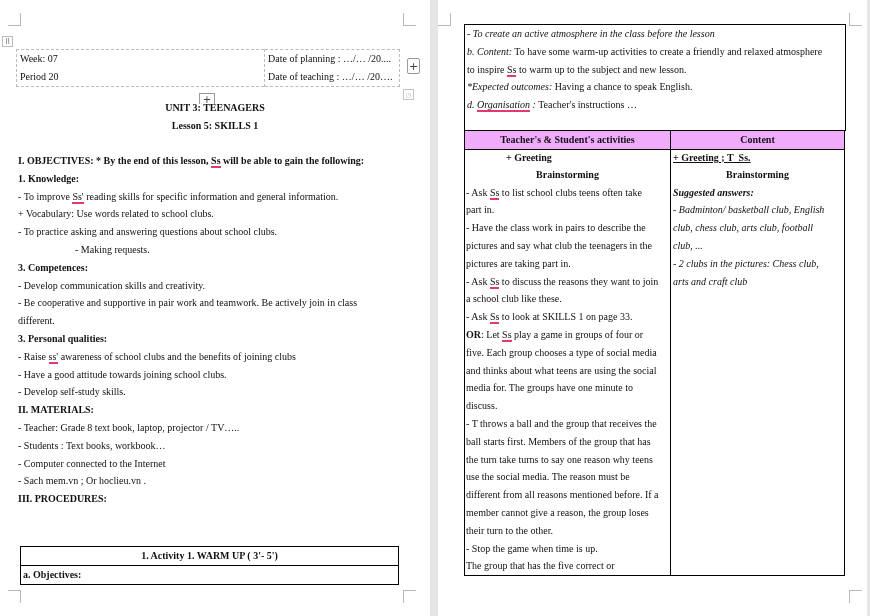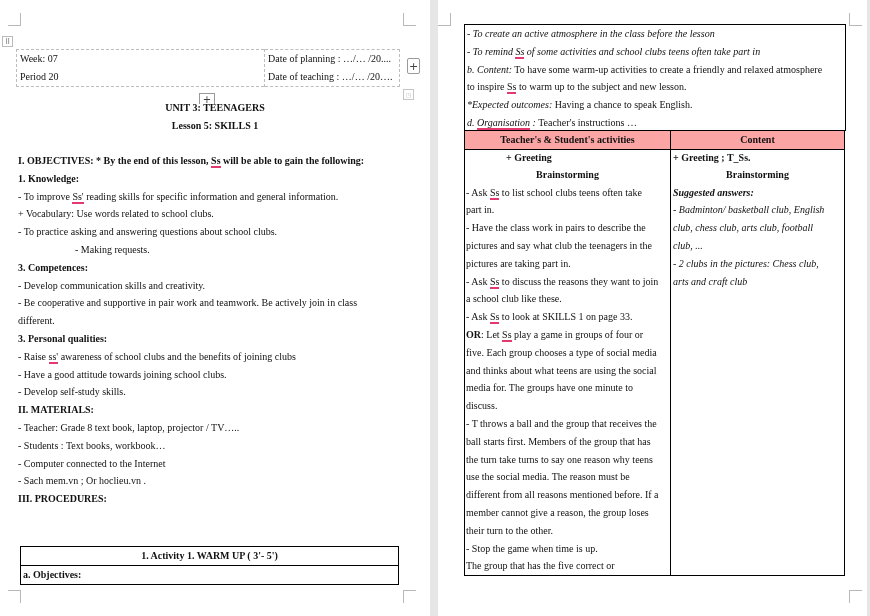--- a/index.html
+++ b/index.html
@@ -91,40 +91,37 @@
     </table>
 </div>
 
 <div class="page" id="page-right">
   <div class="crop" style="left:0px;top:13px;border-right-width:1px;border-bottom-width:1px;"></div>
   <div class="crop" style="left:411px;top:13px;border-left-width:1px;border-bottom-width:1px;"></div>
   <div class="crop" style="left:411px;top:590px;border-left-width:1px;border-top-width:1px;"></div>
 
   <div style="position:absolute;left:26px;top:24px;width:378px;height:106px;border:1px solid #000;border-bottom:none;padding-left:2px;">
     <div class="ln i">- To create an active atmosphere in the class before the lesson</div>
-    <div class="ln i">
-      <span>- To remind </span><span class="sqs">Ss</span><span> of some activities and school clubs teens often take part in</span>
-    </div>
     <div class="ln">
       <span class="i">b. Content:</span><span> To have some warm-up activities to create a friendly and relaxed atmosphere</span>
     </div>
     <div class="ln">
       <span>to inspire </span><span class="sqs">Ss</span><span> to warm up to the subject and new lesson.</span>
     </div>
     <div class="ln">
       <span class="i">*Expected outcomes:</span><span> Having a chance to speak English.</span>
     </div>
     <div class="ln">
       <span class="i">d. </span><span class="i sqs">Organisation</span><span class="i">  :</span><span> Teacher's instructions …</span>
     </div>
   </div>
 
   <table style="position:absolute;left:26px;top:130px;width:381px;border:1px solid #000;">
     <tbody>
-        <tr style="background:#fca5a5;">
+        <tr style="background:#f0abfc;">
       <th style="border:1px solid #000;width:205px;padding:0;height:17px;" class="ln b">Teacher's &amp; Student's activities</th>
       <th style="border:1px solid #000;padding:0;" class="ln b">Content</th>
     </tr>
     <tr>
       <td style="border:1px solid #000;vertical-align:top;padding:0 1px;height:418px;">
         <div class="ln b" style="line-height:16px;padding-left:40px;">+ Greeting</div>
         <div class="ln b" style="text-align:center;">Brainstorming</div>
         <div id="left-lines">
               <div class="ln">- Ask <span class="sqs">Ss</span> to list school clubs teens often take</div>
               <div class="ln">part in.</div>
@@ -144,21 +141,21 @@
               <div class="ln">the turn take turns to say one reason why teens</div>
               <div class="ln">use the social media. The reason must be</div>
               <div class="ln">different from all reasons mentioned before. If a</div>
               <div class="ln">member cannot give a reason, the group loses</div>
               <div class="ln">their turn to the other.</div>
               <div class="ln">- Stop the game when time is up.</div>
               <div class="ln">The group that has the five correct or</div>
             </div>
       </td>
       <td style="border:1px solid #000;vertical-align:top;padding:0 2px;">
-        <div class="ln b" style="line-height:16px;">+ Greeting   ; T_Ss.</div>
+        <div class="ln b" style="line-height:16px;text-decoration:underline;">+ Greeting   ; T_Ss.</div>
         <div class="ln b" style="text-align:center;">Brainstorming</div>
         <div class="ln b i">Suggested answers:</div>
         <div class="ln i">- Badminton/ basketball club, English</div>
         <div class="ln i">club, chess club, arts club, football</div>
         <div class="ln i">club, ...</div>
         <div class="ln i">- 2 clubs in the pictures: Chess club,</div>
         <div class="ln i">arts and craft club</div>
       </td>
     </tr>
   </tbody>

